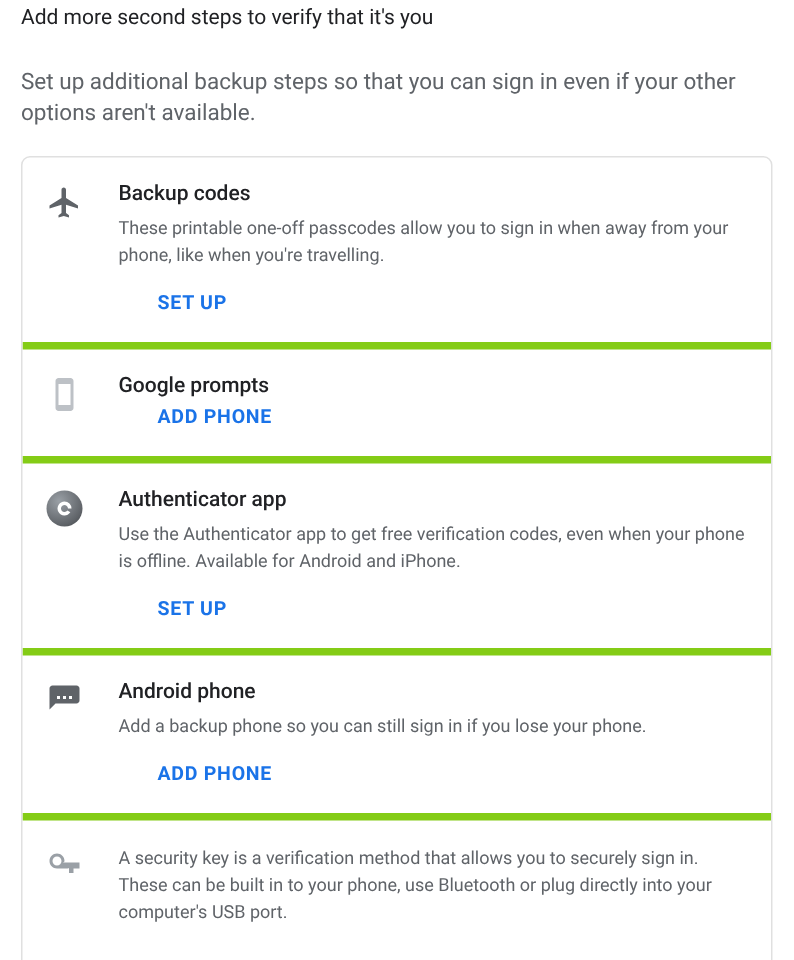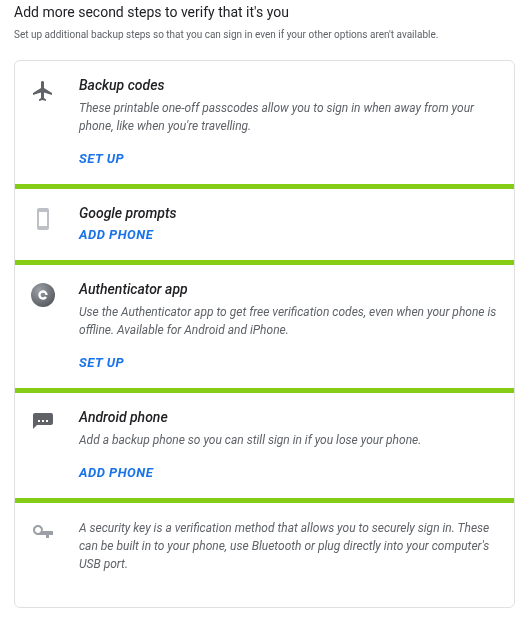--- a/index.html
+++ b/index.html
@@ -11,24 +11,24 @@
     font-size: 13px;
     -webkit-font-smoothing: antialiased;
   }
   .header {
     padding: 4px 14px 18px 14px;
   }
   .header h1 {
     font-size: 14px;
     font-weight: 400;
     color: #202124;
-    margin-bottom: 8px;
+    margin-bottom: 24px;
   }
   .header p {
-    font-size: 10px;
+    font-size: 15px;
     color: #5f6368;
     line-height: 1.4;
   }
   .card {
     margin: 0 14px;
     border: 1px solid #e0e0e0;
     border-radius: 6px;
     overflow: hidden;
   }
   .row {
@@ -38,21 +38,21 @@
   }
   .row:first-child { border-top: none; }
   .icon-col {
     width: 48px;
     flex: 0 0 48px;
     display: flex;
     justify-content: flex-start;
     padding-top: 2px;
   }
   .icon-col svg { width: 24px; height: 24px; fill: #5f6368; }
-  .content-col { flex: 1; font-style: italic; }
+  .content-col { flex: 1; }
   .title {
     font-size: 14px;
     font-weight: 500;
     color: #202124;
     margin-bottom: 6px;
   }
   .desc {
     font-size: 12px;
     color: #5f6368;
     line-height: 1.5;
@@ -60,20 +60,21 @@
   }
   .desc b { font-weight: 700; color: #5f6368;}
   .action {
     font-size: 13px;
     font-weight: 700;
     letter-spacing: 0.5px;
     color: #1a73e8;
     text-transform: uppercase;
     cursor: pointer;
     display: inline-block;
+    margin-left: 26px;
   }
   .auth-circle {
     width: 24px; height: 24px; border-radius: 50%;
     background: radial-gradient(circle at 35% 30%, #9aa0a6 0%, #5f6368 70%, #3c4043 100%);
     display:flex; align-items:center; justify-content:center;
   }
   .auth-circle svg { width:14px; height:14px; fill:#fff; }
 </style>
 </head>
 <body>

